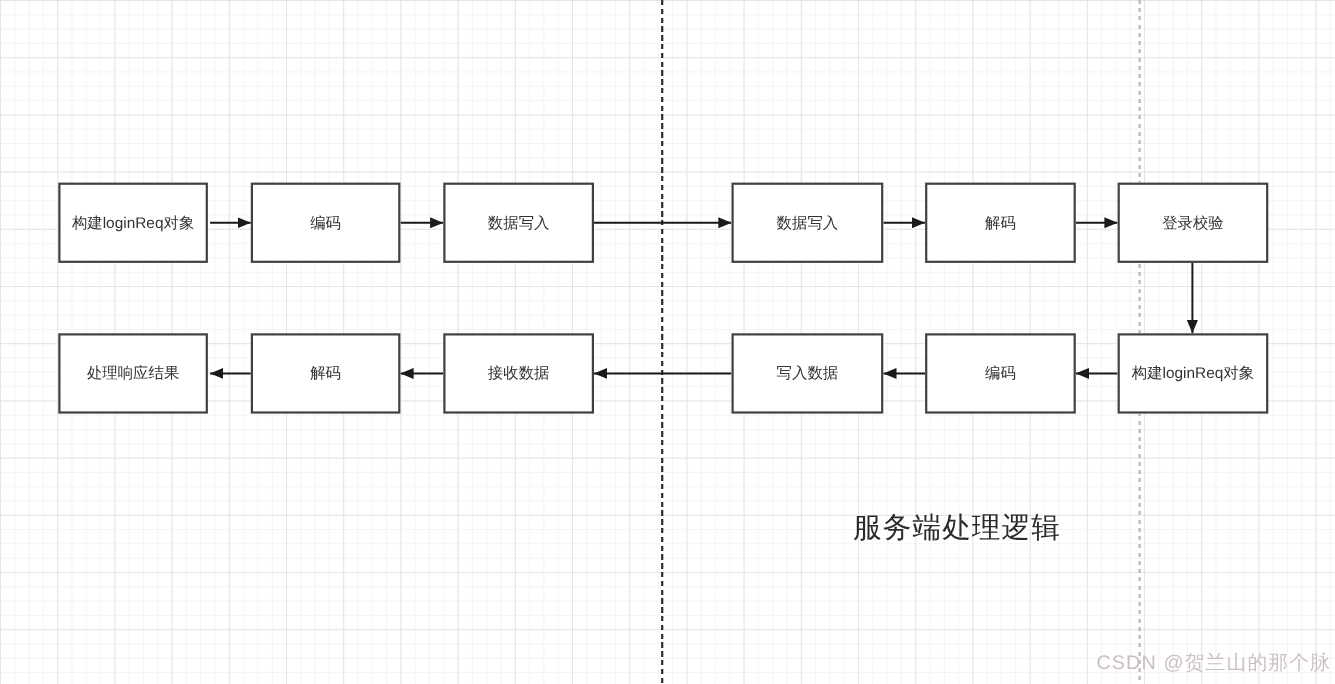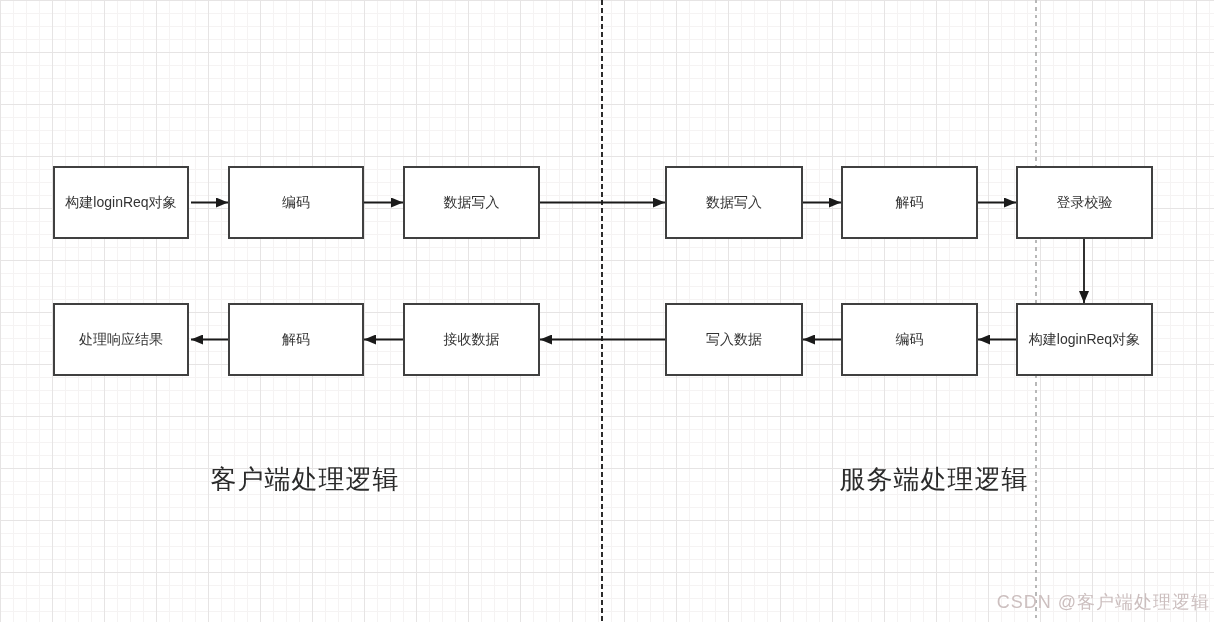--- a/index.html
+++ b/index.html
@@ -69,21 +69,21 @@
     position: absolute;
     top: 462px;
     width: 200px;
     text-align: center;
     font-size: 26px;
     color: #2b2b2b;
     letter-spacing: 1px;
     white-space: nowrap;
   }
   .section-label.client { left: 205px; }
-  .section-label.server { left: 834px; text-align: center; }
+  .section-label.server { left: 770px; text-align: center; }
   .watermark {
     position: absolute;
     top: 590px;
     right: 4px;
     font-size: 18px;
     color: #ccbfbf;
     letter-spacing: 1px;
     white-space: nowrap;
   }
 </style>
@@ -128,18 +128,17 @@
   <div class="node row-top b6">登录校验</div>
 
   <div class="node row-bottom b1">处理响应结果</div>
   <div class="node row-bottom b2">解码</div>
   <div class="node row-bottom b4">写入数据</div>
 
   <div class="node row-bottom b3">接收数据</div>
   <div class="node row-bottom b5">编码</div>
   <div class="node row-bottom b6">构建loginReq对象</div>
 
-  <div class="section-label client">客户端处理逻辑</div>
   <div class="section-label server">服务端处理逻辑</div>
 
-  <div class="watermark">CSDN @客户端处理逻辑</div>
+  <div class="watermark">CSDN @贺兰山的那个脉</div>
 
 </div>
 
 </body></html>

